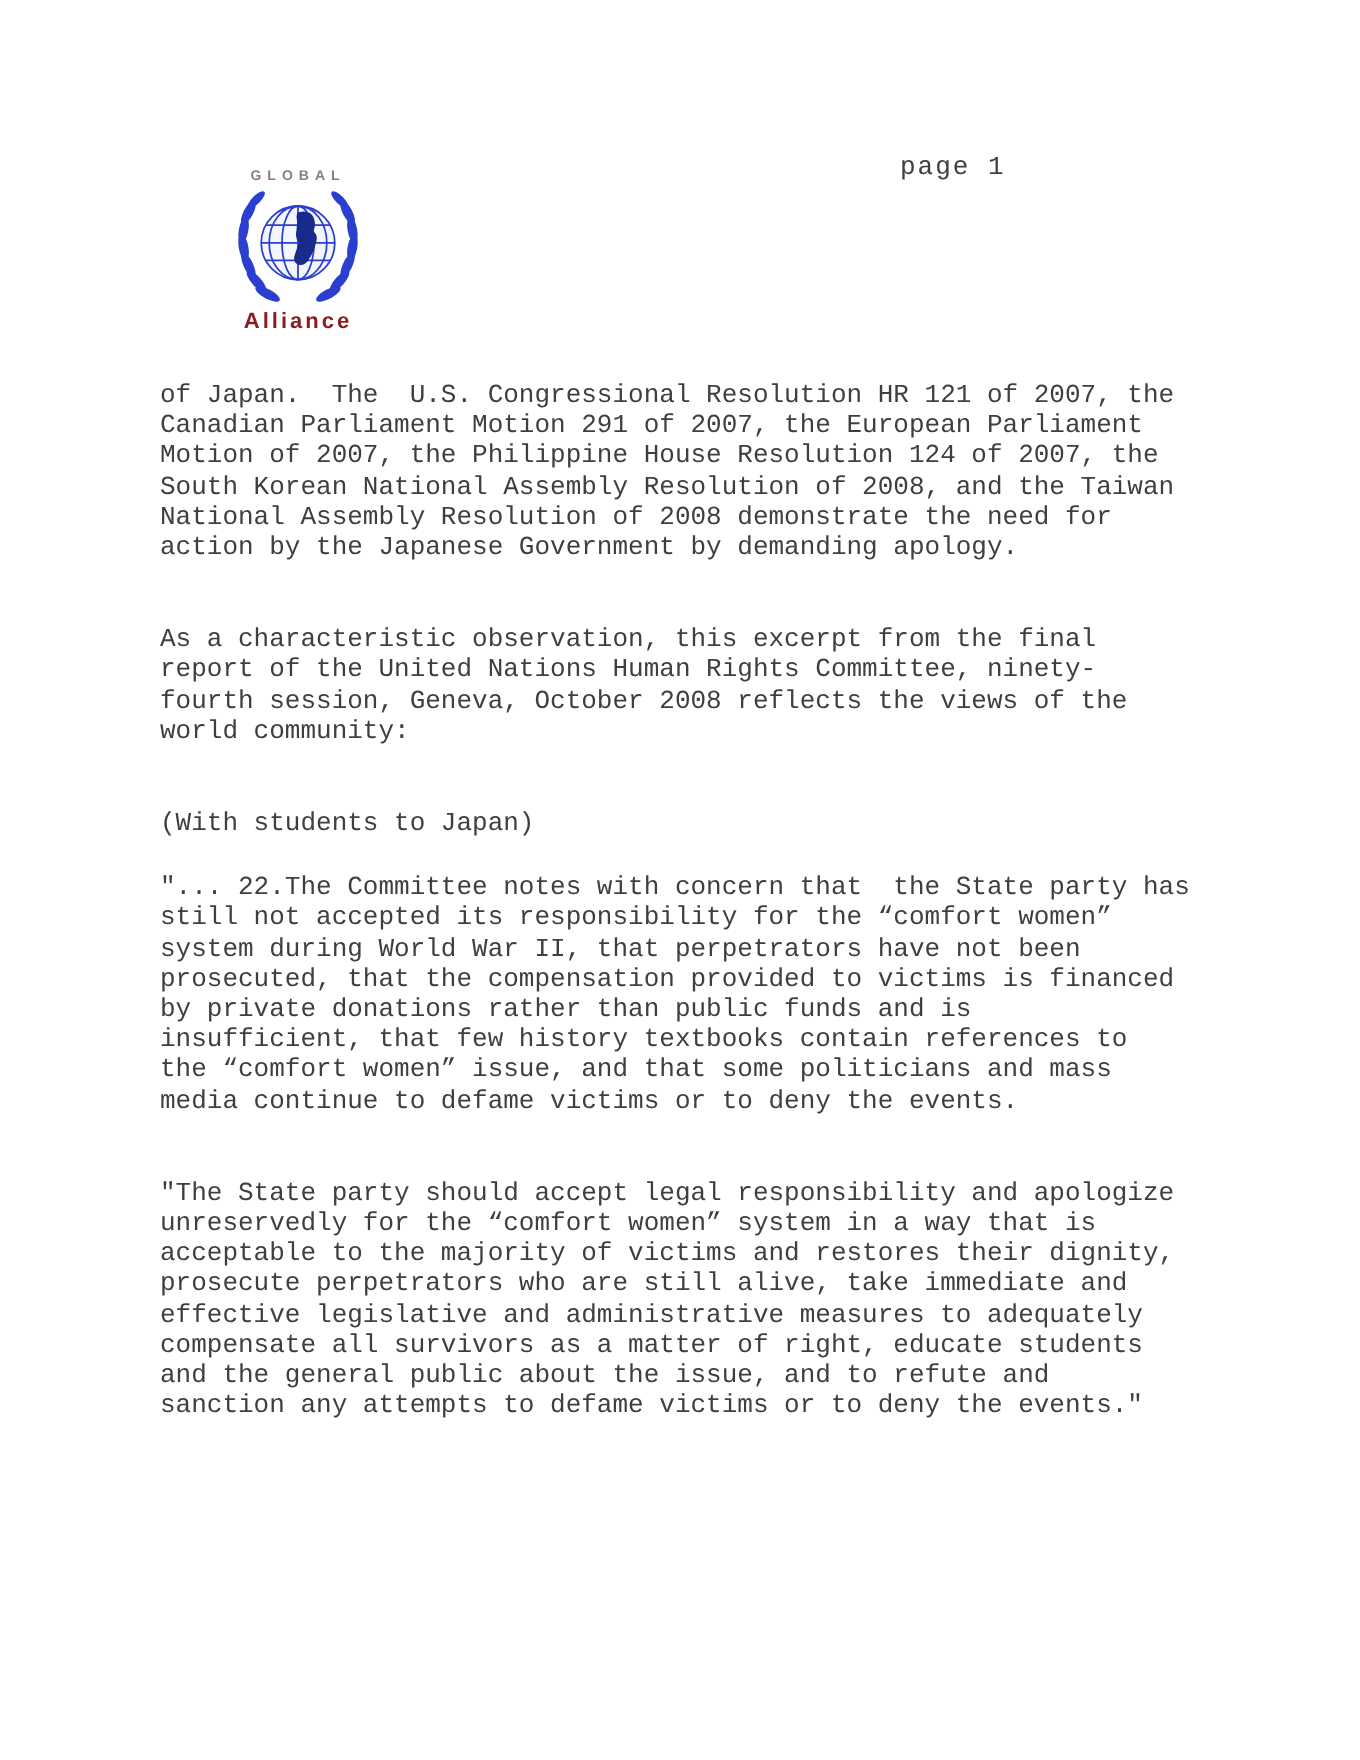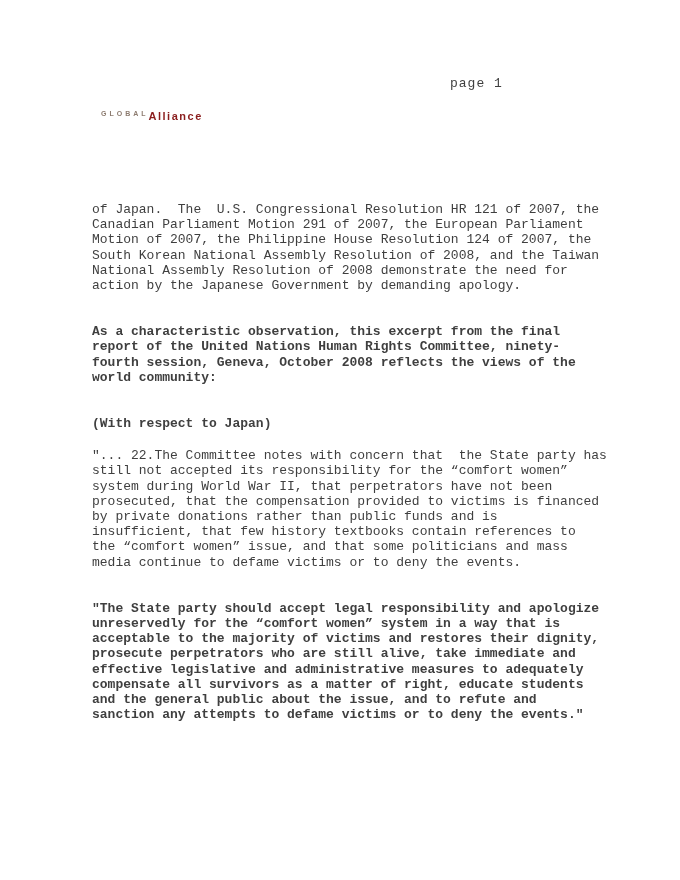--- a/index.html
+++ b/index.html
@@ -16,42 +16,42 @@
     background:var(--paper);
     font-family:"Liberation Mono","DejaVu Sans Mono",monospace;
     overflow:hidden;
   }
   .page-number{
     position:absolute;left:450px;top:76px;
     font-size:13px;color:var(--ink);letter-spacing:1px;
   }
   .logo{
     position:absolute;left:101px;top:85px;width:96px;
-    display:flex;align-items:center;
+    display:flex;flex-direction:column;align-items:center;
     font-family:"Liberation Sans","DejaVu Sans",sans-serif;
   }
   .logo-global{
     font-size:7px;letter-spacing:3px;color:var(--logo-taupe);
     font-weight:bold;margin-bottom:2px;
   }
   .logo-mark{display:block;}
   .logo-alliance{
     font-size:11px;font-weight:bold;color:var(--logo-red);
     letter-spacing:1.5px;margin-top:3px;
   }
   .body-text{
     position:absolute;left:80px;top:190px;width:545px;
   }
   .para{
-    margin:12px;
+    margin:0;
     font-family:"Liberation Mono","DejaVu Sans Mono",monospace;
     font-size:13px;line-height:15.2px;color:var(--ink);
     white-space:pre;
   }
-  .mt-lg{margin-top:31px;font-weight:bold;}
+  .mt-lg{margin-top:31px;}
   .mt-sm{margin-top:17px;}
 </style>
 </head>
 <body>
 
 <div class="page-number">page 1</div>
 
 <div class="logo">
   <div class="logo-global">GLOBAL</div>
   <svg class="logo-mark" width="80" height="58" viewBox="0 0 100 72">
@@ -96,21 +96,21 @@
   <pre class="para">of Japan.  The  U.S. Congressional Resolution HR 121 of 2007, the
 Canadian Parliament Motion 291 of 2007, the European Parliament
 Motion of 2007, the Philippine House Resolution 124 of 2007, the
 South Korean National Assembly Resolution of 2008, and the Taiwan
 National Assembly Resolution of 2008 demonstrate the need for
 action by the Japanese Government by demanding apology.</pre>
   <pre class="para mt-lg">As a characteristic observation, this excerpt from the final
 report of the United Nations Human Rights Committee, ninety-
 fourth session, Geneva, October 2008 reflects the views of the
 world community:</pre>
-  <pre class="para mt-lg">(With respect to Japan)</pre>
+  <pre class="para mt-lg">(With students to Japan)</pre>
   <pre class="para mt-sm">"... 22.The Committee notes with concern that  the State party has
 still not accepted its responsibility for the “comfort women”
 system during World War II, that perpetrators have not been
 prosecuted, that the compensation provided to victims is financed
 by private donations rather than public funds and is
 insufficient, that few history textbooks contain references to
 the “comfort women” issue, and that some politicians and mass
 media continue to defame victims or to deny the events.</pre>
   <pre class="para mt-lg">"The State party should accept legal responsibility and apologize
 unreservedly for the “comfort women” system in a way that is

